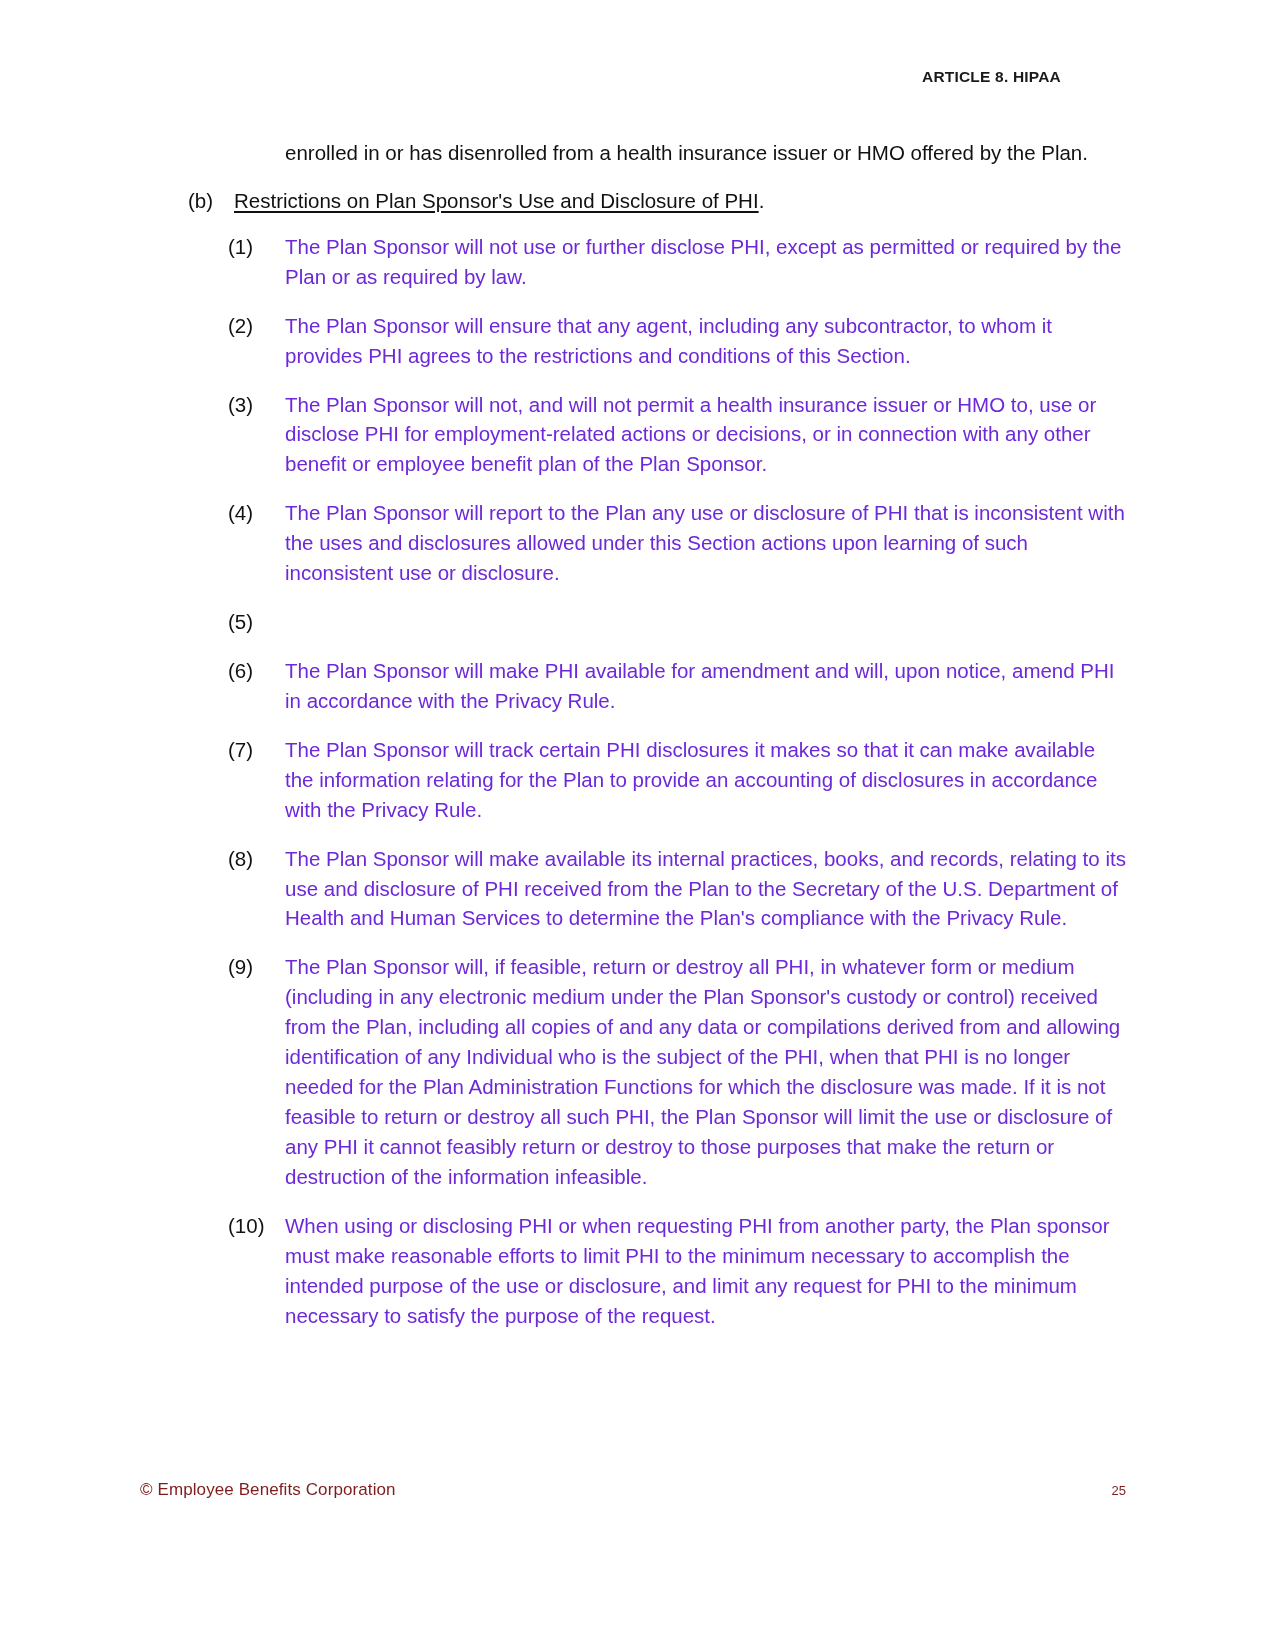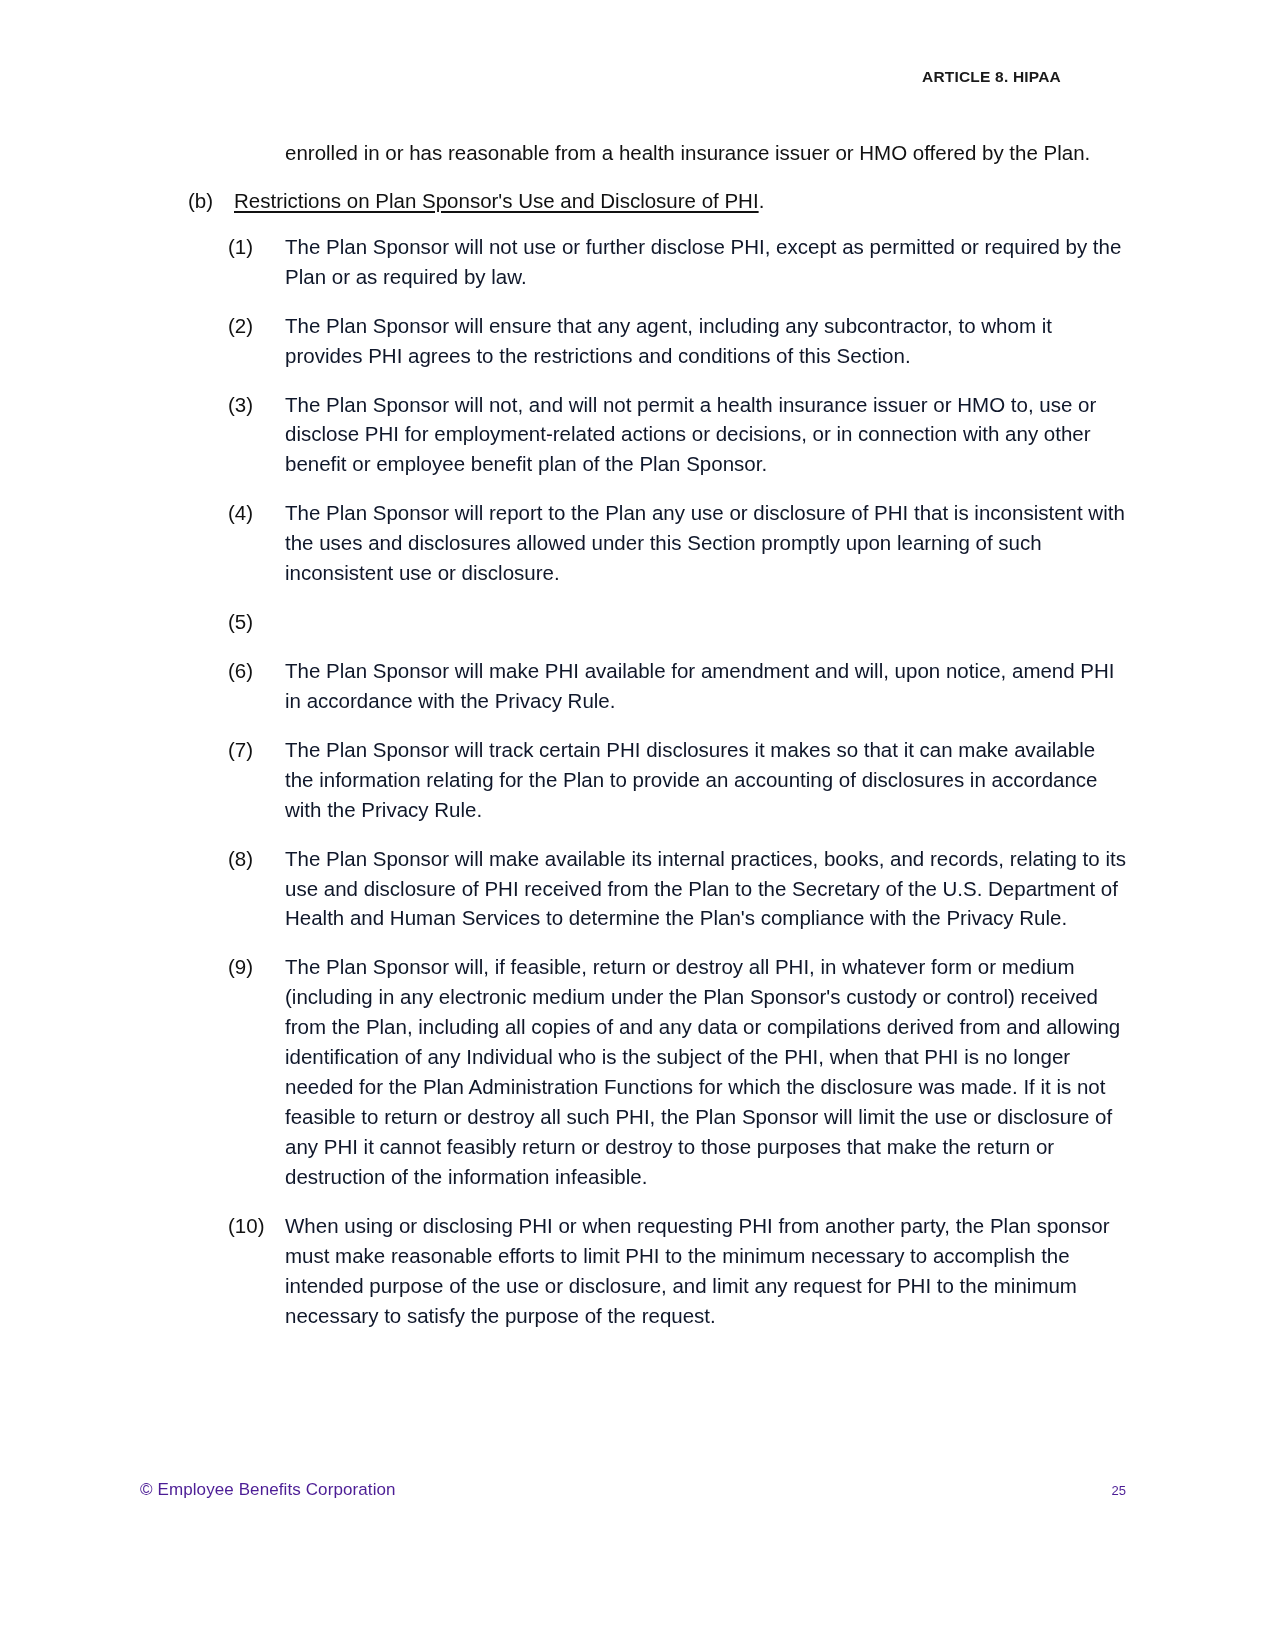--- a/index.html
+++ b/index.html
@@ -83,48 +83,48 @@
     font-size: 20.5px;
     line-height: 1.46;
   }
   .num-item .marker {
     flex: 0 0 57px;
     color: #121212;
     white-space: nowrap;
   }
   .num-item .body {
     flex: 1 1 auto;
-    color: #0f172a;
+    color: #6d28d9;
   }
 
   
   .footer {
     position: absolute;
     bottom: 150px;
     left: 140px;
     right: 140px;
     display: flex;
     align-items: baseline;
     justify-content: space-between;
     font-size: 17px;
-    color: #4c1d95;
+    color: #7f1d1d;
   }
   .footer .copyright { letter-spacing: 0.1px; }
   .footer .pageno { font-size: 13px; }
 </style>
 </head>
 <body>
 
 <div class="page">
 
   <div class="running-header">ARTICLE 8. HIPAA</div>
 
   <div class="content">
 
-    <p class="cont-para">enrolled in or has reasonable from a health insurance issuer or HMO offered by the Plan.</p>
+    <p class="cont-para">enrolled in or has disenrolled from a health insurance issuer or HMO offered by the Plan.</p>
 
     <div class="lvl-b">
       <span class="marker">(b)</span>
       <span class="body"><span class="underline">Restrictions on Plan Sponsor's Use and Disclosure of PHI</span><span>.</span></span>
     </div>
 
     <div class="numlist">
 
       <div class="num-item">
         <span class="marker">(1)</span>
@@ -136,21 +136,21 @@
         <span class="body">The Plan Sponsor will ensure that any agent, including any subcontractor, to whom it provides PHI agrees to the restrictions and conditions of this Section.</span>
       </div>
 
       <div class="num-item">
         <span class="marker">(3)</span>
         <span class="body">The Plan Sponsor will not, and will not permit a health insurance issuer or HMO to, use or disclose PHI for employment-related actions or decisions, or in connection with any other benefit or employee benefit plan of the Plan Sponsor.</span>
       </div>
 
       <div class="num-item">
         <span class="marker">(4)</span>
-        <span class="body">The Plan Sponsor will report to the Plan any use or disclosure of PHI that is inconsistent with the uses and disclosures allowed under this Section promptly upon learning of such inconsistent use or disclosure.</span>
+        <span class="body">The Plan Sponsor will report to the Plan any use or disclosure of PHI that is inconsistent with the uses and disclosures allowed under this Section actions upon learning of such inconsistent use or disclosure.</span>
       </div>
 
       <div class="num-item">
         <span class="marker">(5)</span>
       </div>
 
       <div class="num-item">
         <span class="marker">(6)</span>
         <span class="body">The Plan Sponsor will make PHI available for amendment and will, upon notice, amend PHI in accordance with the Privacy Rule.</span>
       </div>

